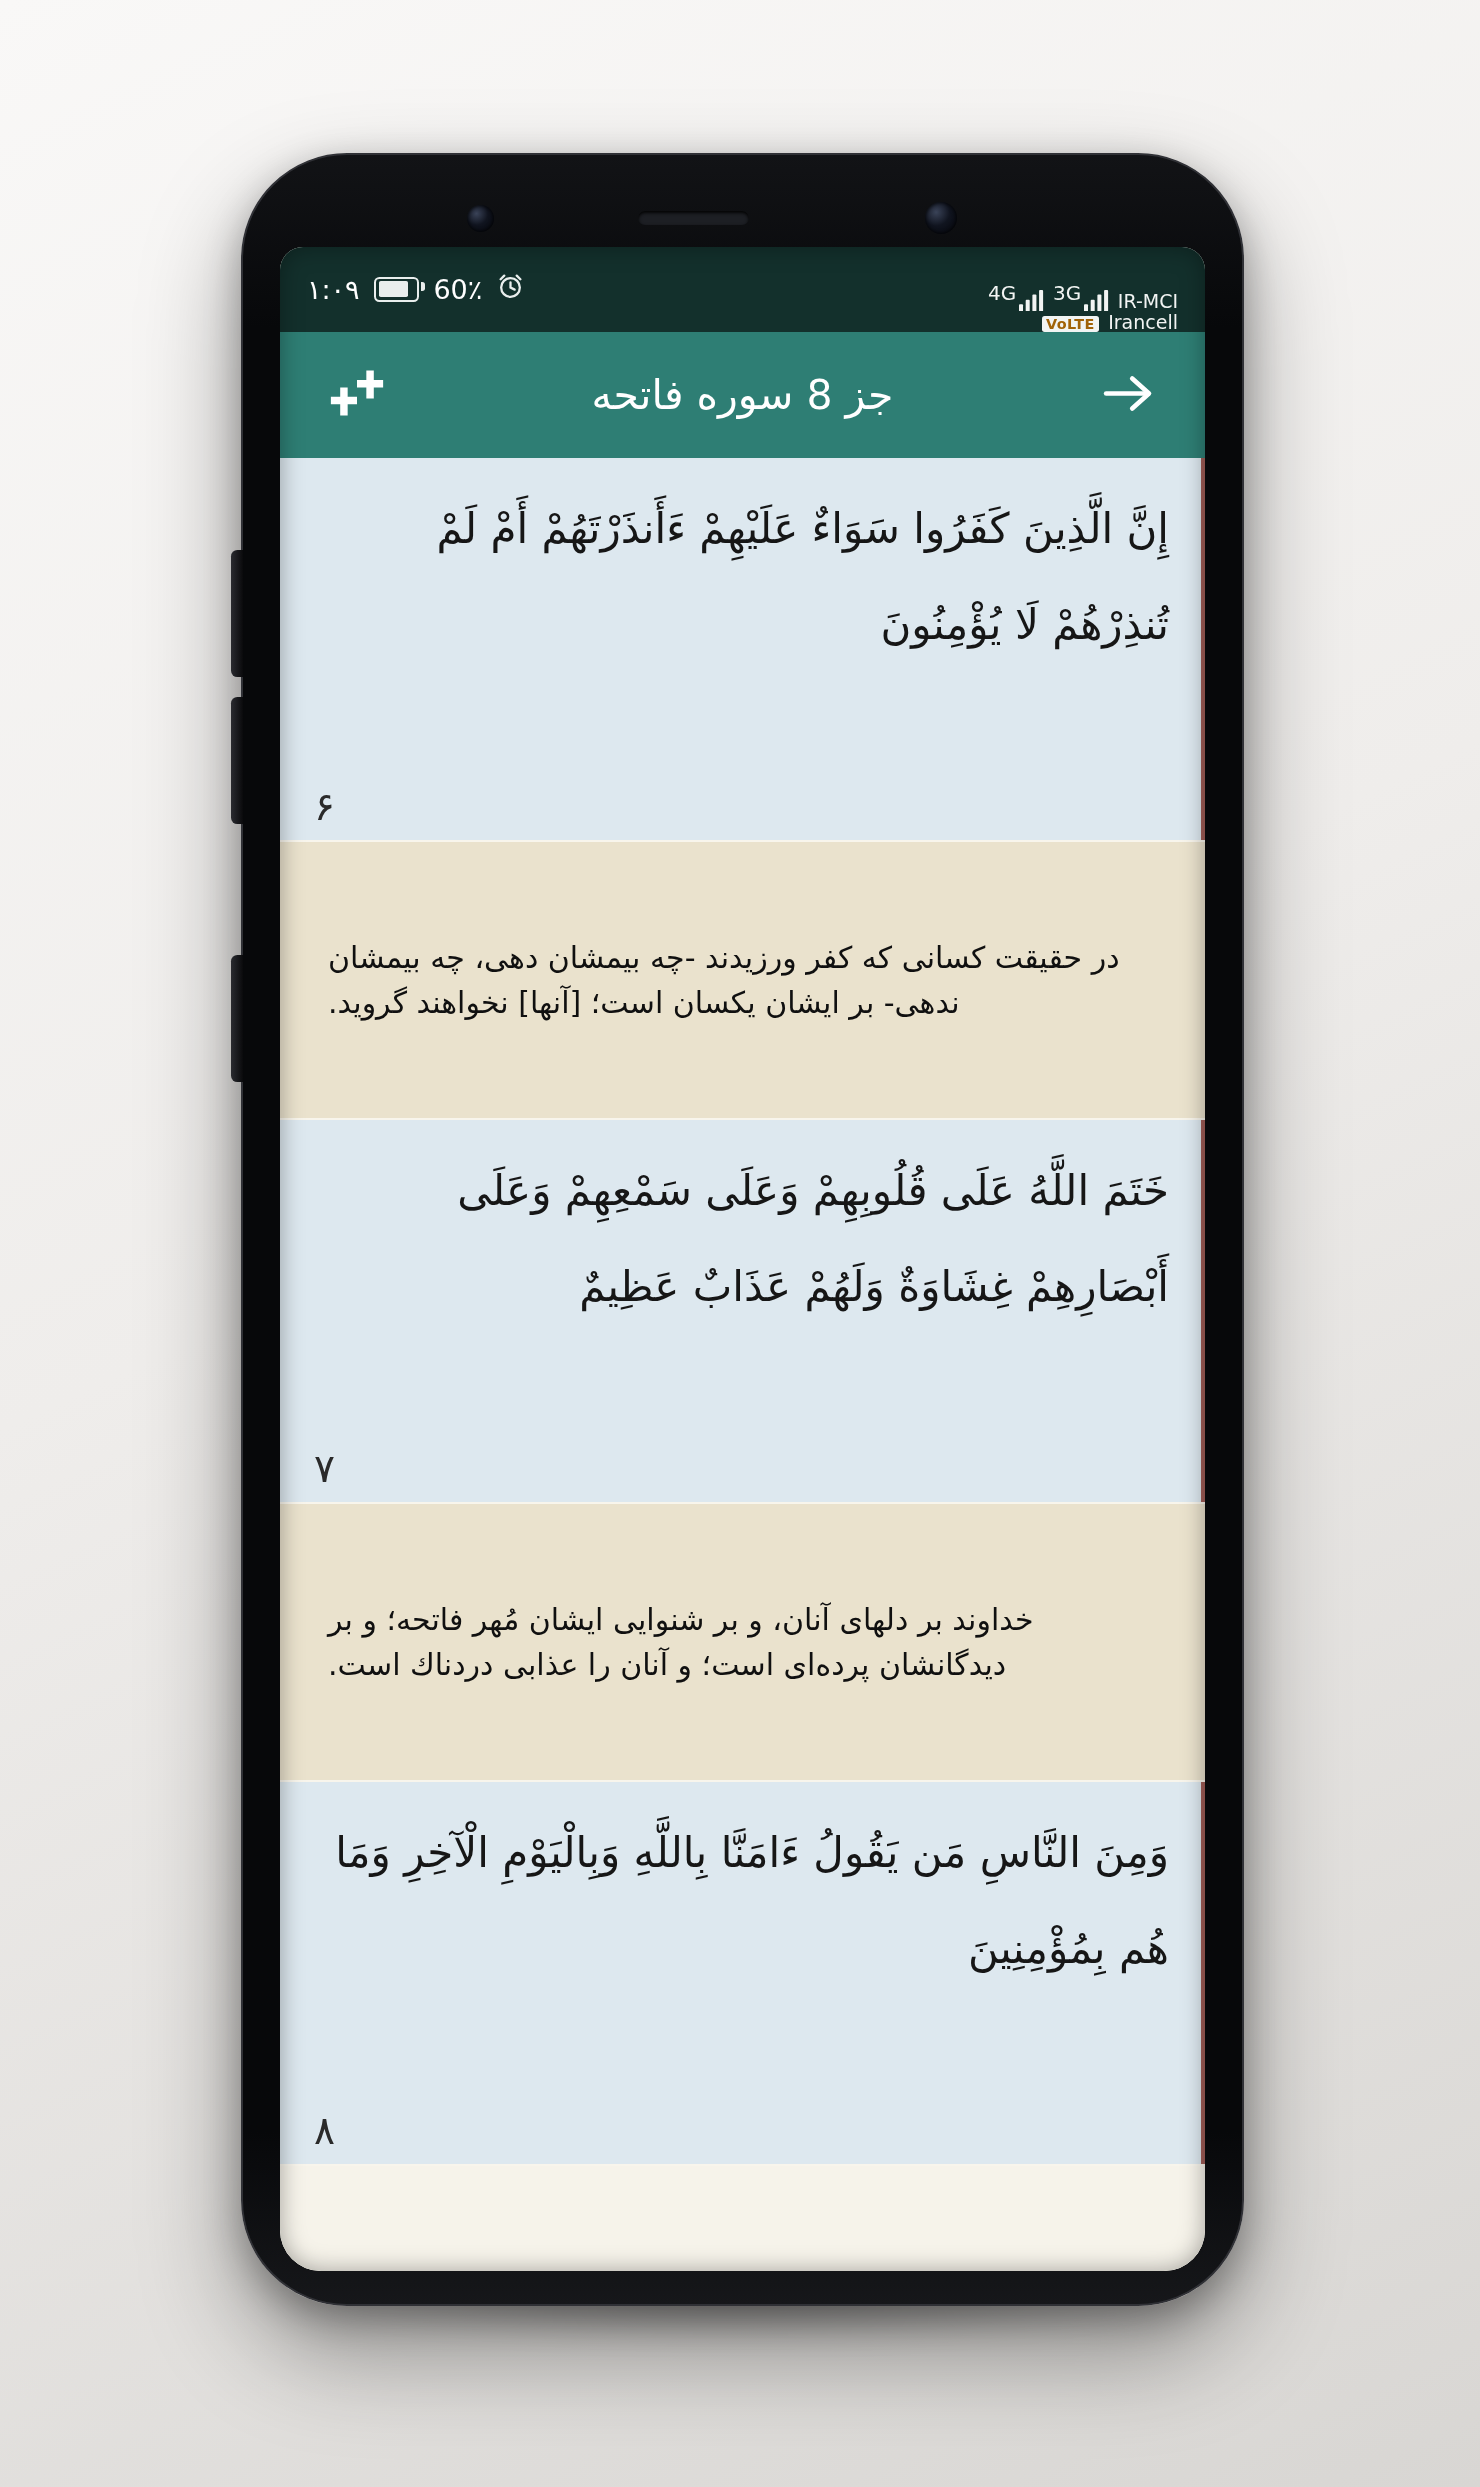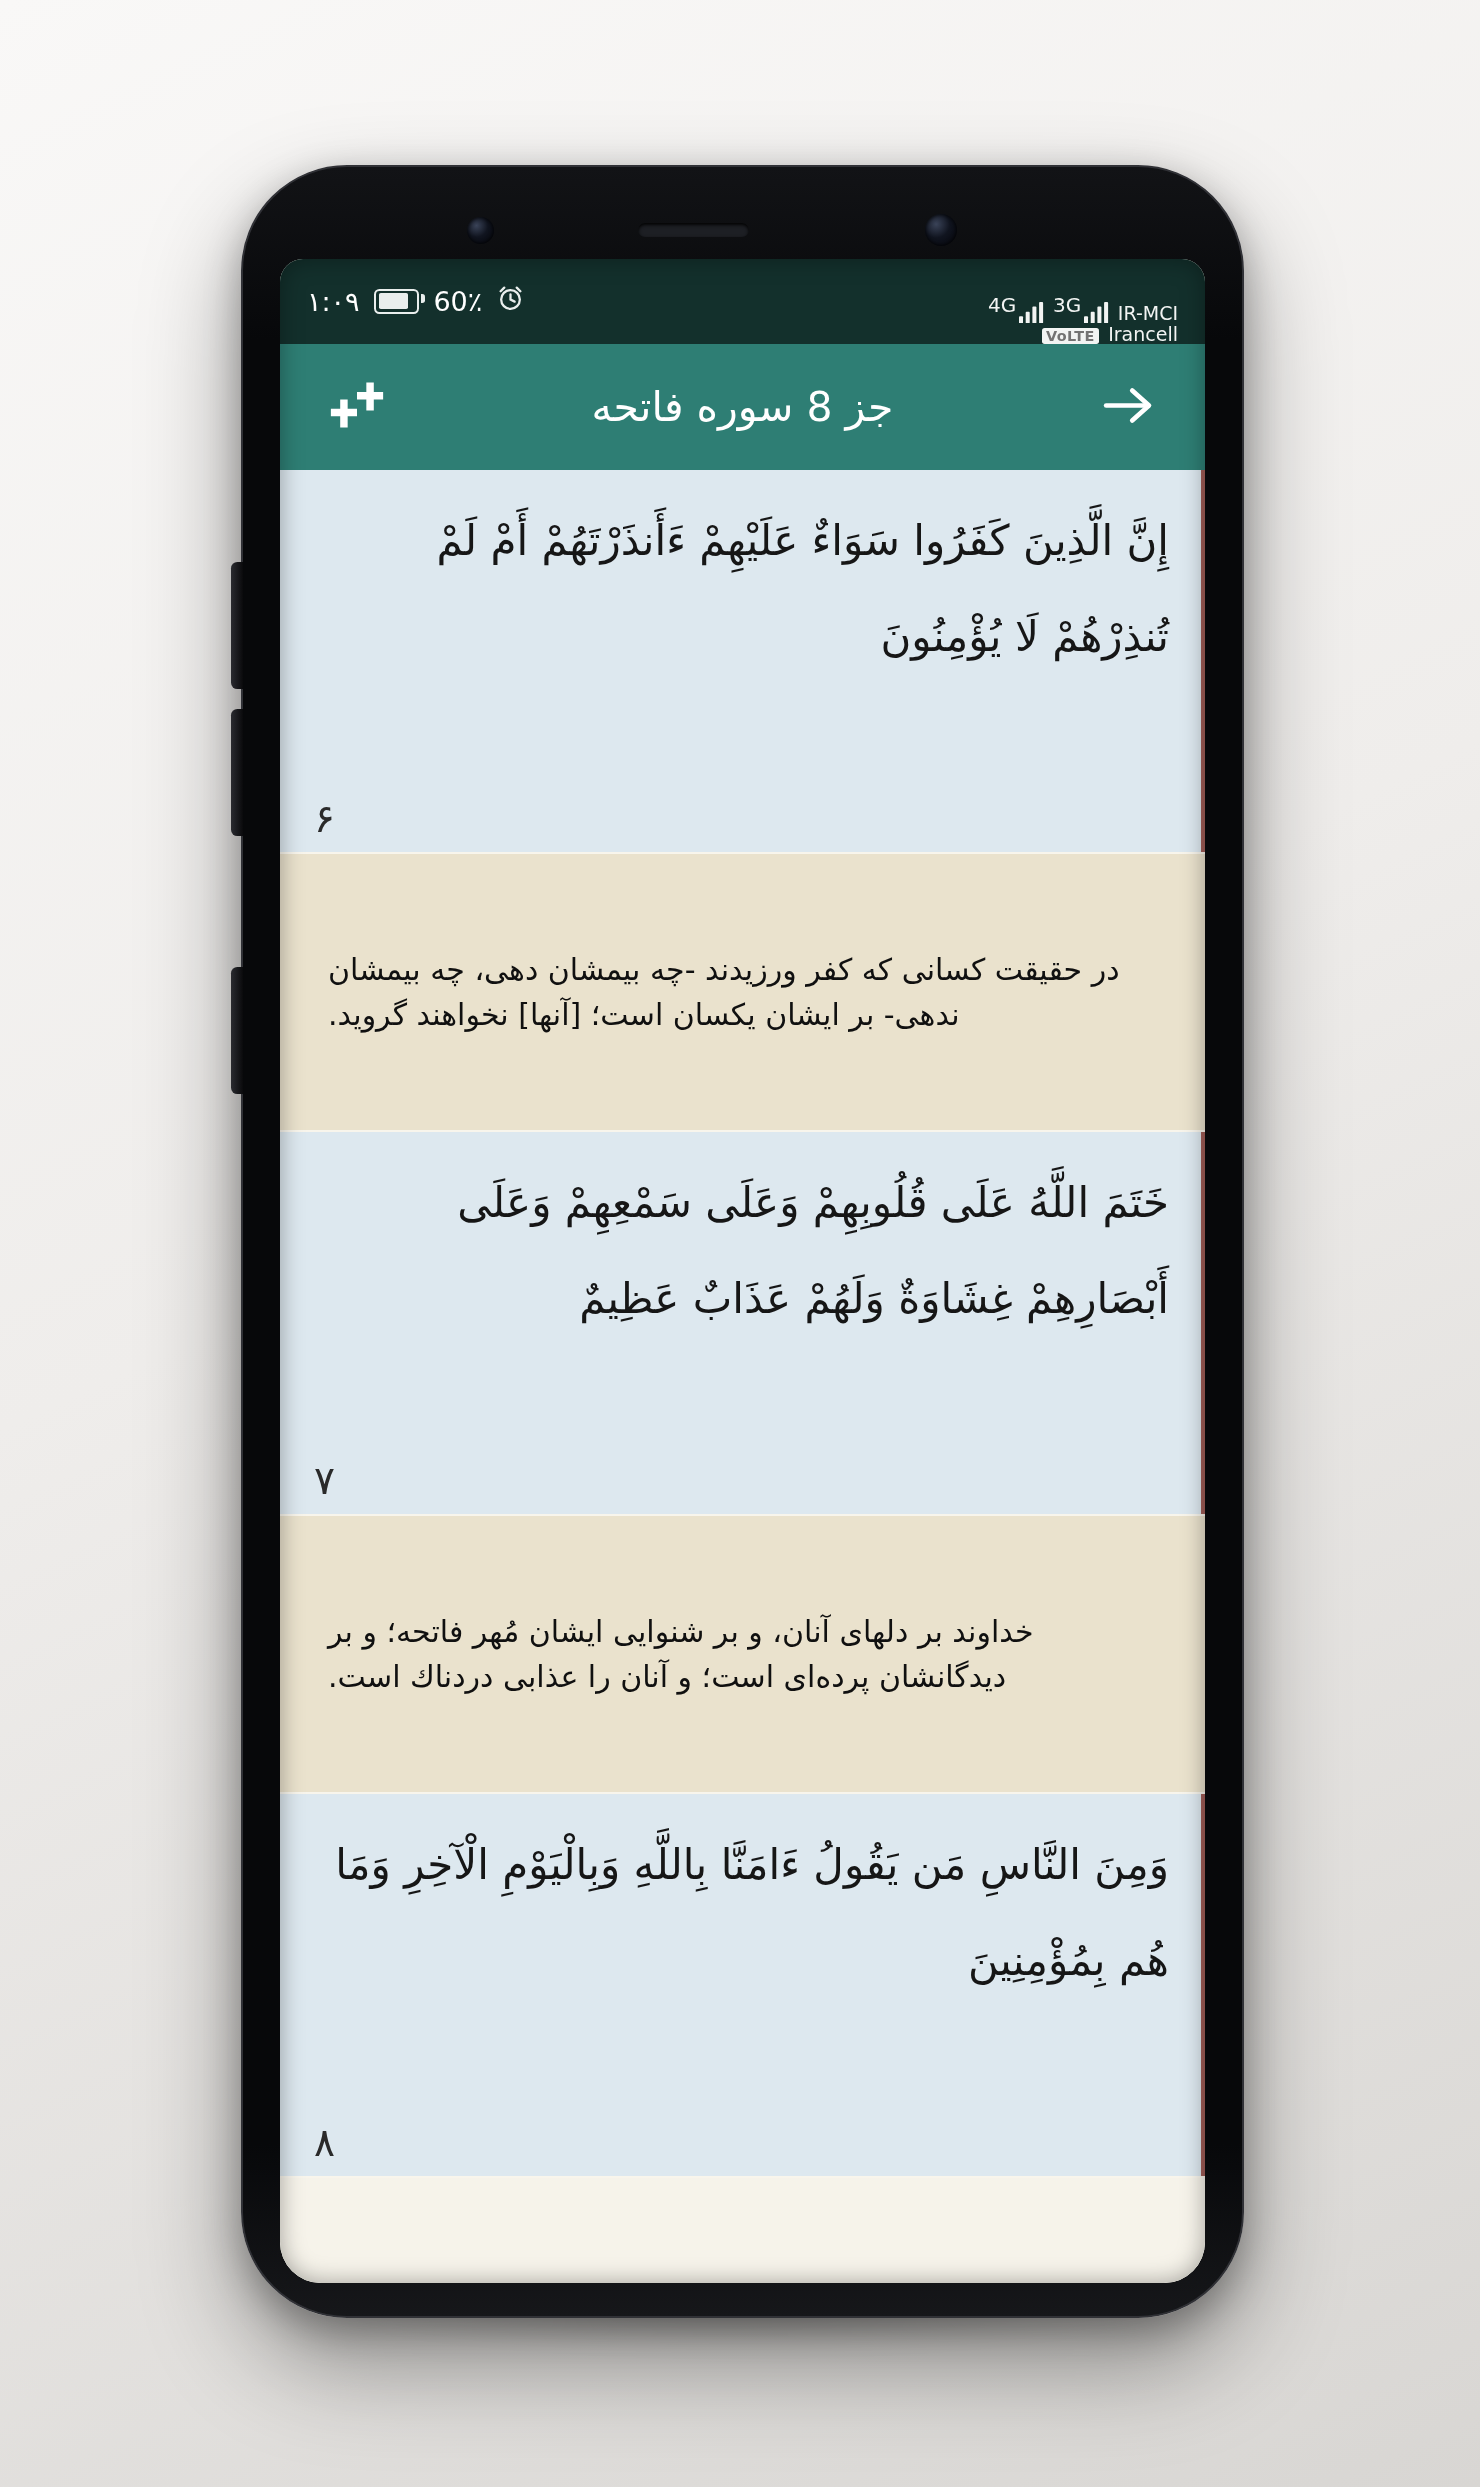--- a/index.html
+++ b/index.html
@@ -9,21 +9,21 @@
     position:relative;
   }
 
   
   .phone-shadow{
     position:absolute;left:283px;top:2225px;width:915px;height:117px;
     background:radial-gradient(ellipse at center,rgba(0,0,0,.32) 0%,rgba(0,0,0,0) 70%);
     filter:blur(12.6px);
   }
   .phone{
-    position:absolute;left:241px;top:165px;width:999px;height:2149px;
+    position:absolute;left:241px;top:153px;width:999px;height:2149px;
     background:linear-gradient(180deg,#121316,#07080a 8%,#07080a 92%,#16171a);
     border-radius:106px;border:2.7px solid #303136;
     box-shadow:0 45px 99px rgba(0,0,0,.38),0 12.6px 36px rgba(0,0,0,.28);
   }
   .side-btn{position:absolute;left:-11.7px;width:11.7px;background:linear-gradient(90deg,#2a2b30,#0a0a0c);border-radius:6.3px 0 0 6.3px;}
   .side-btn.b1{top:395px;height:127px;}
   .side-btn.b2{top:542px;height:127px;}
   .side-btn.b3{top:800px;height:127px;}
   .cam{position:absolute;border-radius:50%;
     background:radial-gradient(circle at 35% 32%,#3a4358 0%,#10141f 45%,#04050a 100%);
@@ -46,21 +46,21 @@
   .statusbar{flex:0 0 65px;background:#13302c;color:#fff;display:flex;align-items:center;
     justify-content:space-between;padding:0 27px;}
   .sb-left{display:flex;align-items:center;gap:14.4px;font-size:27px;}
   .batt{width:41px;height:21.5px;border:2.7px solid #e9eeed;border-radius:5.4px;position:relative;}
   .batt::after{content:"";position:absolute;right:-8px;top:3.6px;width:4.5px;height:9px;background:#e9eeed;border-radius:0 2.7px 2.7px 0;}
   .batt-fill{position:absolute;left:2.7px;top:2.7px;bottom:2.7px;width:72%;background:#e9eeed;border-radius:1.8px;}
   .sb-right{display:flex;flex-direction:column;align-items:flex-end;gap:1.8px;}
   .sb-row{display:flex;align-items:flex-end;gap:9px;font-size:19px;color:#f2f4f3;line-height:1;}
   .net-group{display:flex;align-items:flex-end;gap:2.7px;}
   .net-label{font-size:20px;line-height:1;margin-bottom:8px;margin-top:36px;}
-  .volte{background:#f2f4f3;color:#737373;font-size:14.4px;font-weight:bold;padding:0.9px 4.5px;border-radius:2.7px;letter-spacing:0.4px;}
+  .volte{background:#f2f4f3;color:#a16207;font-size:14.4px;font-weight:bold;padding:0.9px 4.5px;border-radius:2.7px;letter-spacing:0.4px;}
 
   
   .appbar{flex:0 0 126px;background:#2e7e74;position:relative;display:flex;align-items:center;
     justify-content:space-between;padding:0 36px;}
   .appbar .title{position:absolute;left:50%;top:50%;transform:translate(-50%,-50%);
     color:#fff;font-size:41px;white-space:nowrap;direction:rtl;}
   .iconbtn{width:81px;height:81px;display:flex;align-items:center;justify-content:center;
     background:transparent;border:none;cursor:pointer;padding:0;}
 
   

